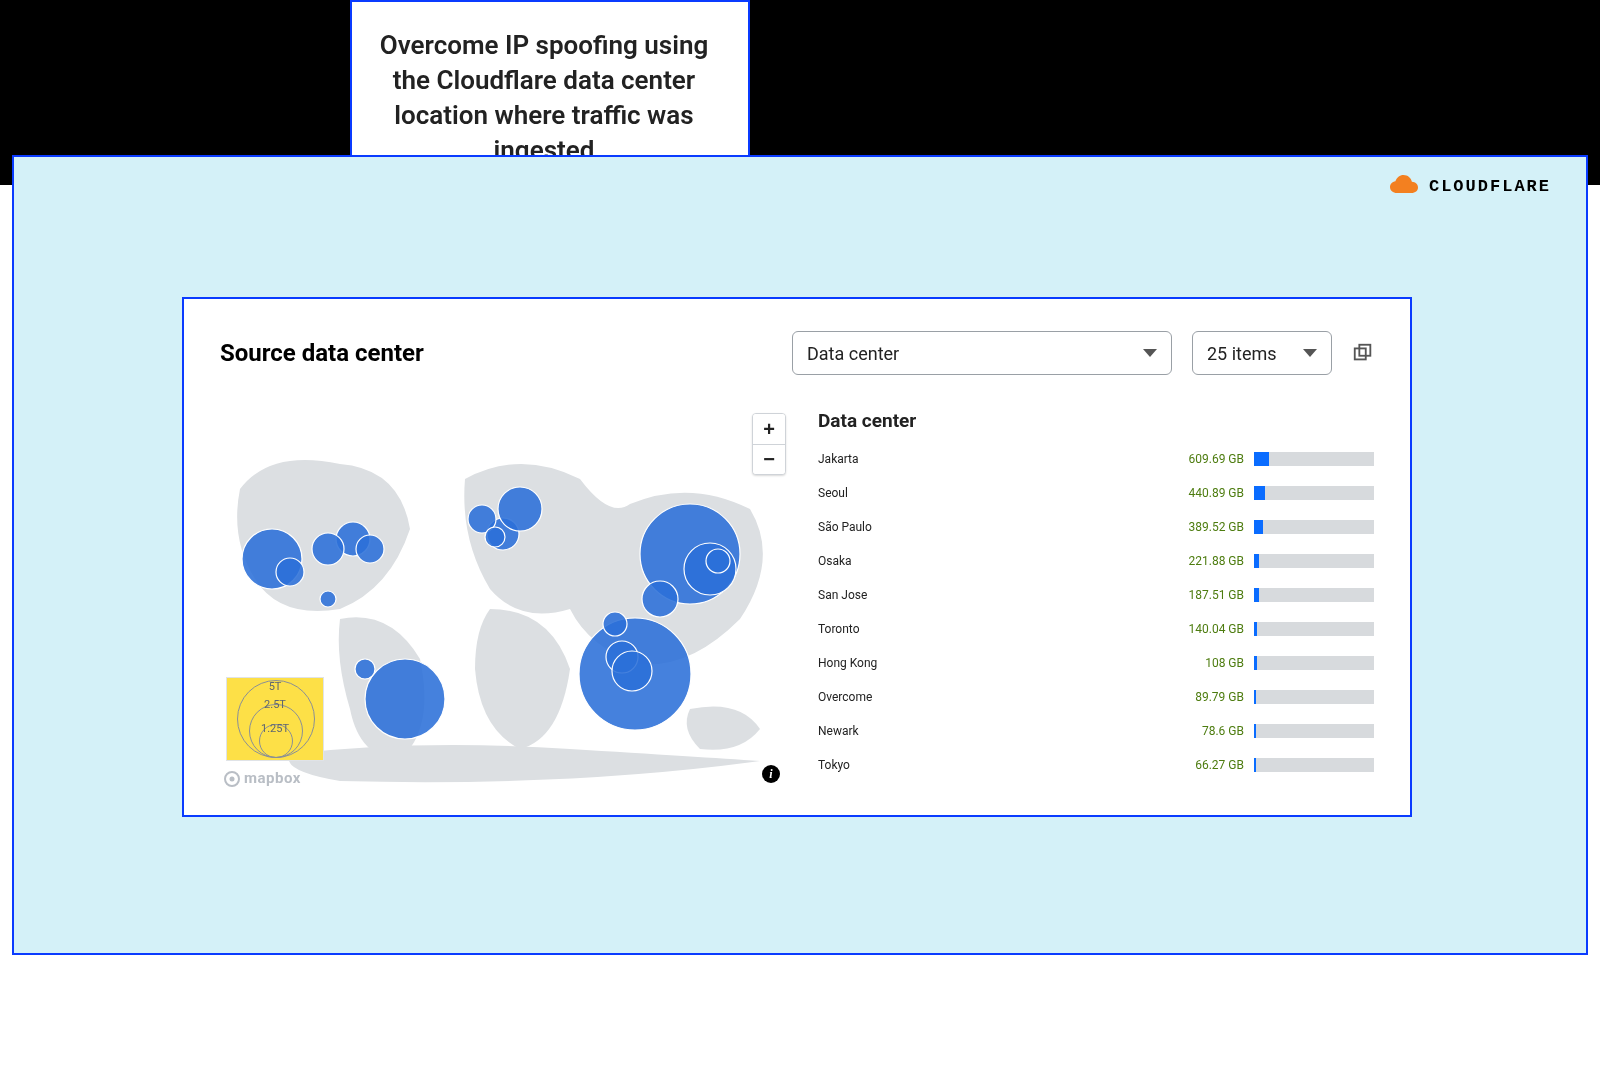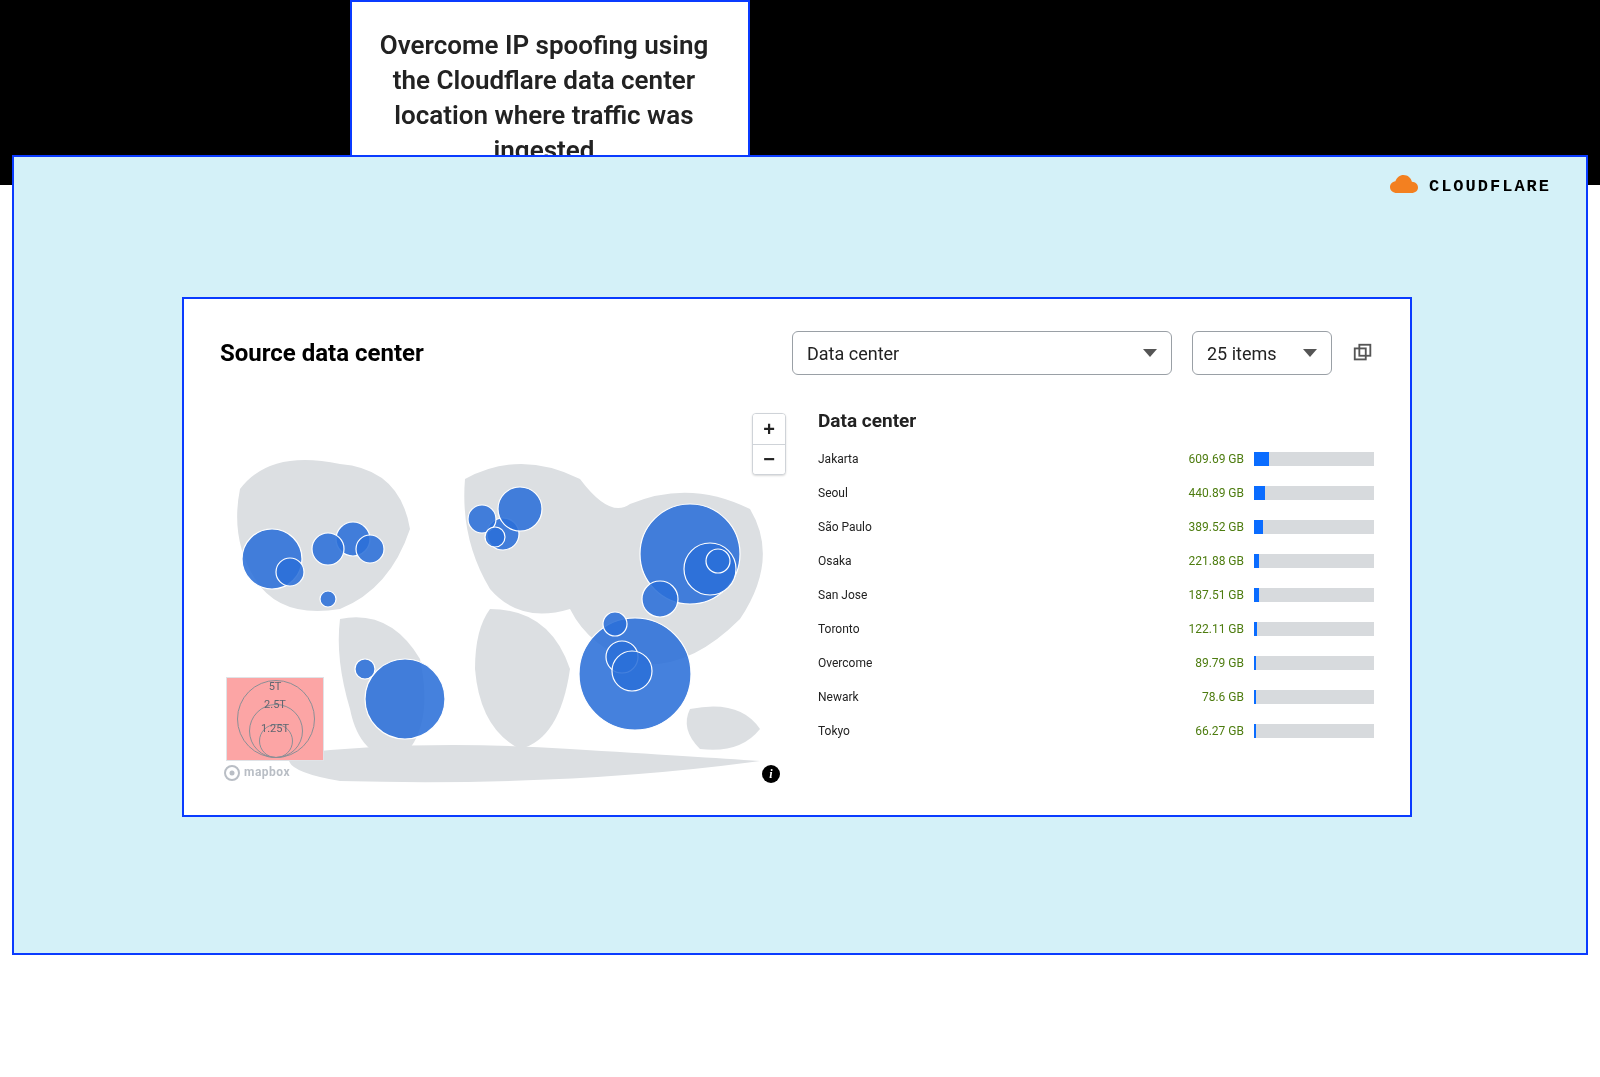--- a/index.html
+++ b/index.html
@@ -18,25 +18,25 @@
   .select-narrow { width:140px; }
   .chev { width:0; height:0; border-left:7px solid transparent; border-right:7px solid transparent; border-top:8px solid #555; }
   .copy-icon { width:22px; height:22px; }
   .body-row { display:flex; gap:28px; margin-top:34px; }
   .map-panel { position:relative; width:570px; height:380px; }
   .map-land { fill:#dcdfe2; }
   .zoom-ctrl { position:absolute; right:4px; top:4px; width:34px; background:#fff; border:1px solid #cfd3d8; border-radius:4px; overflow:hidden; box-shadow:0 1px 2px rgba(0,0,0,.15); }
   .zoom-btn { width:100%; height:30px; display:flex; align-items:center; justify-content:center; font-size:20px; font-weight:700; background:#fff; border:none; cursor:pointer; color:#222; }
   .zoom-btn + .zoom-btn { border-top:1px solid #cfd3d8; }
   .bubble { fill:#2b6fd8; fill-opacity:.88; stroke:#fff; stroke-width:1.2; }
-  .legend-box { position:absolute; left:6px; bottom:28px; width:98px; height:84px; background:#fca5a5; border:1px solid #e0e3e7; }
+  .legend-box { position:absolute; left:6px; bottom:28px; width:98px; height:84px; background:#fde047; border:1px solid #e0e3e7; }
   .legend-inner { position:relative; width:100%; height:100%; }
   .legend-circle { position:absolute; border:1px solid #8a8f96; border-radius:50%; background:transparent; }
   .legend-label { position:absolute; font-size:11px; color:#5f6670; text-align:center; width:100%; }
-  .mapbox-badge { position:absolute; left:4px; bottom:8px; font-size:12px; color:#b9bec5; font-weight:700; letter-spacing:.5px; display:flex; align-items:flex-start; gap:4px; }
+  .mapbox-badge { position:absolute; left:4px; bottom:2px; font-size:15px; color:#b9bec5; font-weight:700; letter-spacing:.5px; display:flex; align-items:flex-end; gap:4px; }
   .info-dot { position:absolute; right:10px; bottom:6px; width:18px; height:18px; border-radius:50%; background:#000; color:#fff; font-size:12px; font-weight:700; display:flex; align-items:center; justify-content:center; font-style:italic; font-family:Georgia,serif; }
   .list-panel { flex:1; }
   .list-header { font-size:19px; font-weight:700; margin-bottom:10px; }
   .row { display:flex; align-items:center; height:34px; font-size:12px; }
   .row-name { flex:1; }
   .row-val { width:130px; text-align:right; padding-right:10px; color:#4d7c0f; }
   .bar-wrap { width:120px; height:14px; background:#d7dadd; }
   .bar-fill { height:100%; background:#0a6cff; }
   .callout { position:absolute; left:350px; top:0; width:400px; background:#fff; border:2px solid #0a3bff; padding:26px 24px 30px 12px; text-align:center; font-size:26px; line-height:1.35; font-weight:600; }
   .callout-tail { position:absolute; left:475px; top:206px; }
@@ -179,23 +179,30 @@
           </div>
               <div class="row">
             <div class="row-name">San Jose</div>
             <div class="row-val">187.51 GB</div>
             <div class="bar-wrap">
                   <div class="bar-fill" style="width: 3.7502%;"></div>
                 </div>
           </div>
               <div class="row">
             <div class="row-name">Toronto</div>
-            <div class="row-val">122.11 GB</div>
+            <div class="row-val">140.04 GB</div>
             <div class="bar-wrap">
                   <div class="bar-fill" style="width: 2.4422%;"></div>
+                </div>
+          </div>
+              <div class="row">
+            <div class="row-name">Hong Kong</div>
+            <div class="row-val">108 GB</div>
+            <div class="bar-wrap">
+                  <div class="bar-fill" style="width: 2.16%;"></div>
                 </div>
           </div>
               <div class="row">
             <div class="row-name">Overcome</div>
             <div class="row-val">89.79 GB</div>
             <div class="bar-wrap">
                   <div class="bar-fill" style="width: 2%;"></div>
                 </div>
           </div>
               <div class="row">

